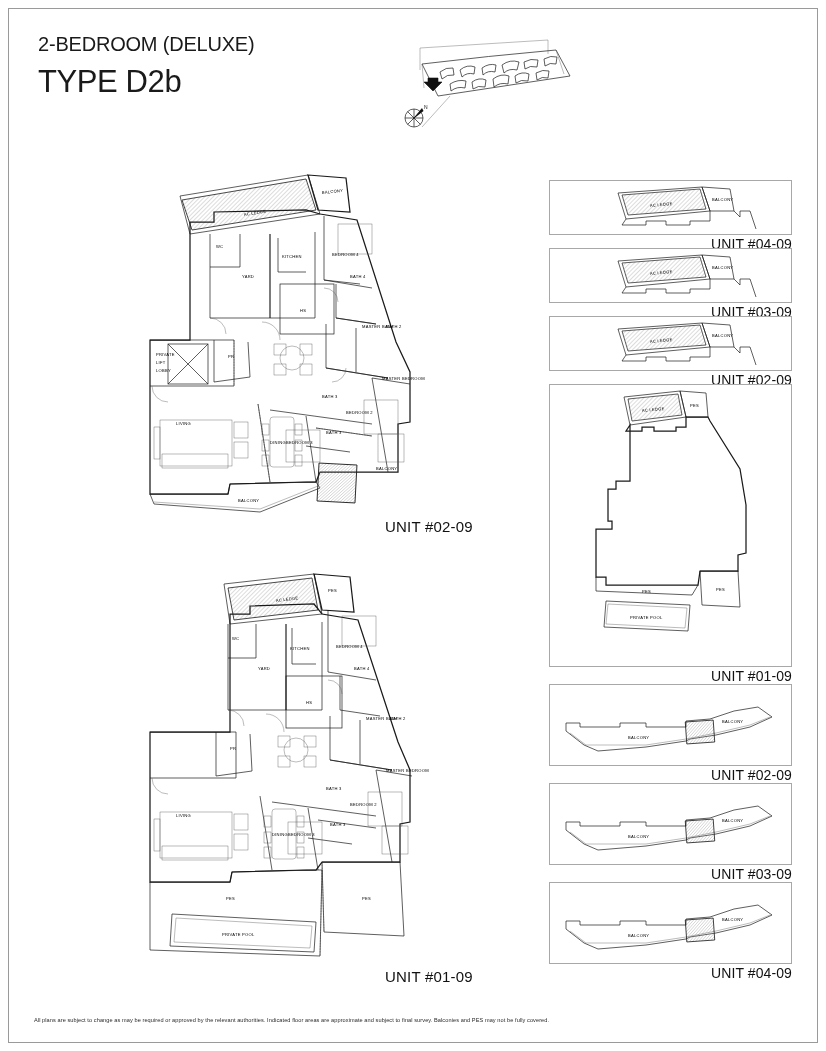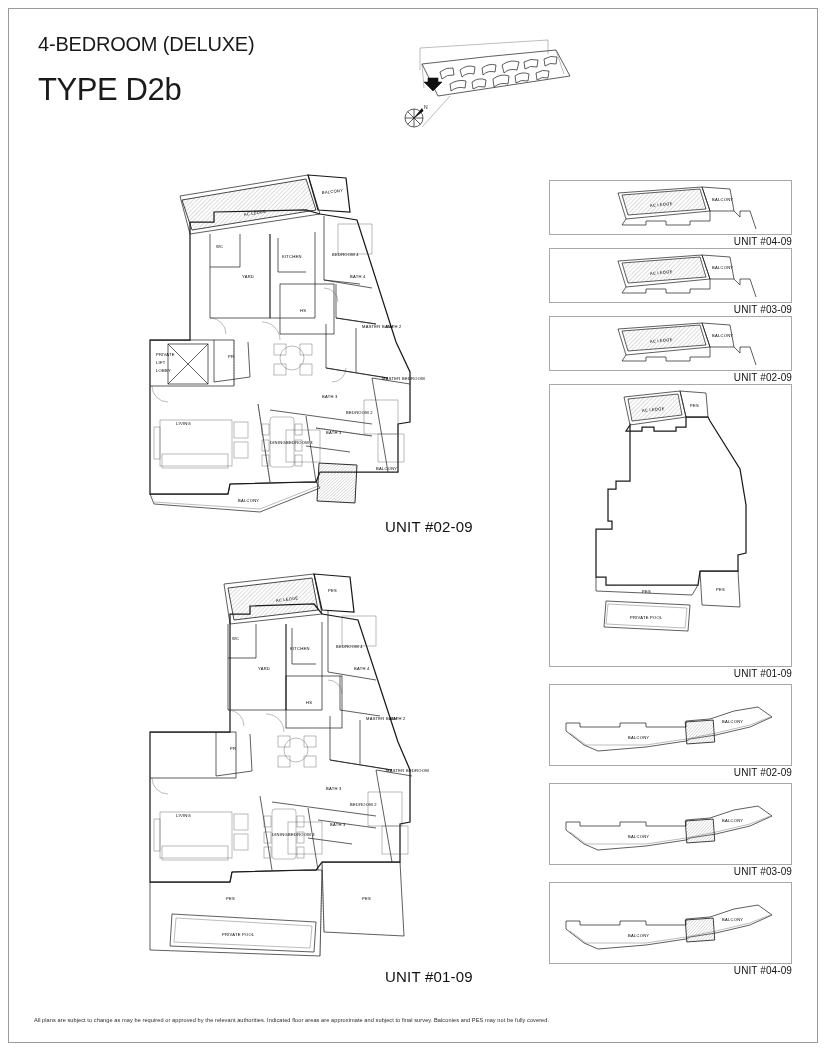--- a/index.html
+++ b/index.html
@@ -34,21 +34,21 @@
   .h-sub {
     font-size: 20px;
     letter-spacing: -0.2px;
     line-height: 1.12;
     white-space: nowrap;
   }
   .h-title {
     font-size: 31px;
     line-height: 1.1;
     letter-spacing: -0.4px;
-    margin-top: 18px;
+    margin-top: 10px;
     white-space: nowrap;
   }
   .h-area {
     font-size: 13.5px;
     margin-top: 6px;
     letter-spacing: -0.1px;
     white-space: nowrap;
   }
 
   
@@ -64,21 +64,21 @@
   }
   .unit-label {
     position: absolute;
     font-size: 15px;
     letter-spacing: 0.2px;
     white-space: nowrap;
     color: #111;
   }
   .keyplan-label {
     position: absolute;
-    font-size: 10px;
+    font-size: 14px;
     letter-spacing: 0.1px;
     white-space: nowrap;
     color: #111;
     text-align: right;
   }
 
   
   .rm {
     position: absolute;
     font-size: 4.1px;
@@ -106,21 +106,21 @@
   .lnt { fill: none; stroke: #555; stroke-width: 0.4; }
   .lnd { fill: none; stroke: #444; stroke-width: 0.45; stroke-dasharray: 1.6 1.1; }
 </style>
 </head>
 <body>
 
 <div id="page">
   <div class="page-border"></div>
 
   <div id="header">
-    <div class="h-sub">4-BEDROOM (DELUXE)</div>
+    <div class="h-sub">2-BEDROOM (DELUXE)</div>
     <div class="h-title">TYPE D2b</div>
   </div>
 
   <div id="siteplan">
     <svg width="190" height="115" viewBox="0 0 190 115">
       <path class="lnt" d="M22 20 L150 12"></path>
       <path class="lnt" d="M22 20 L22 42"></path>
       <path class="lnt" d="M150 12 L150 26"></path>
       <path class="ln" d="M24 36 Q90 28 158 22 L172 48 L40 68 Z" fill="none"></path>
       <path class="lnt" d="M24 36 L26 60"></path>

